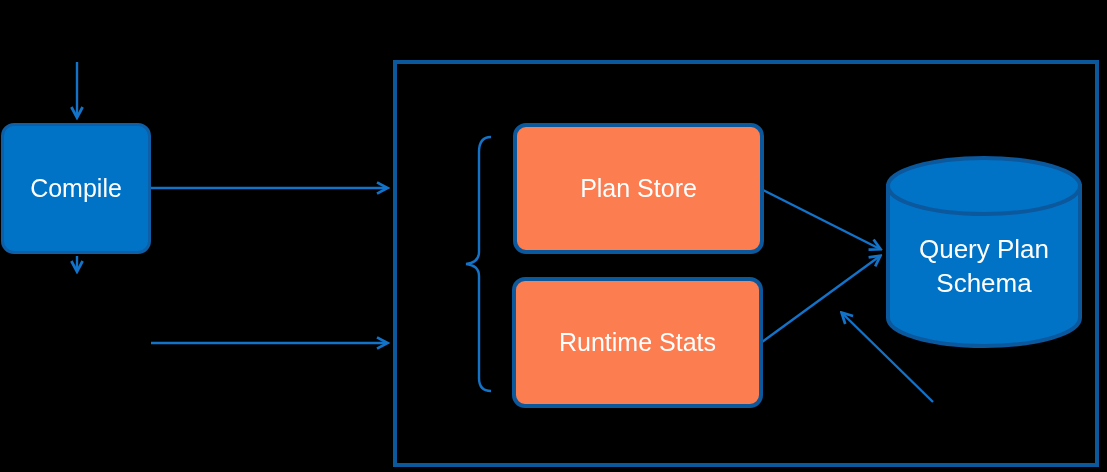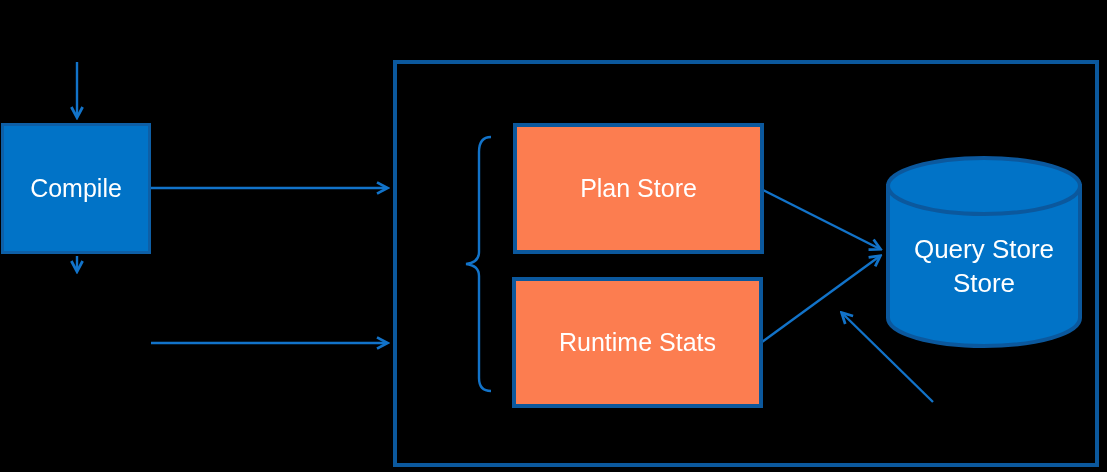--- a/index.html
+++ b/index.html
@@ -28,20 +28,21 @@
     width:1107px;height:472px;
   }
   .node{
     position:absolute;
     display:flex;
     align-items:center;
     justify-content:center;
     box-sizing:border-box;
     color:var(--label-text);
     text-align:right;
+    border-radius:13px;
   }
   .blue-node{
     background:var(--node-fill-blue);
     border:3px solid #0E5FA6;
     font-size:25px;
   }
   .orange-node{
     background:var(--node-fill-orange);
     border:4px solid var(--node-border-blue);
     font-size:25px;
@@ -108,15 +109,15 @@
 
 
   <div class="node orange-node runtime-stats">
     <span>Runtime Stats</span>
   </div>
 
   <div class="node orange-node plan-store">
     <span>Plan Store</span>
   </div>
 
-  <div class="cylinder-label">Query Store Store</div>
+  <div class="cylinder-label">Query Plan Schema</div>
 
 </div>
 
 </body></html>

